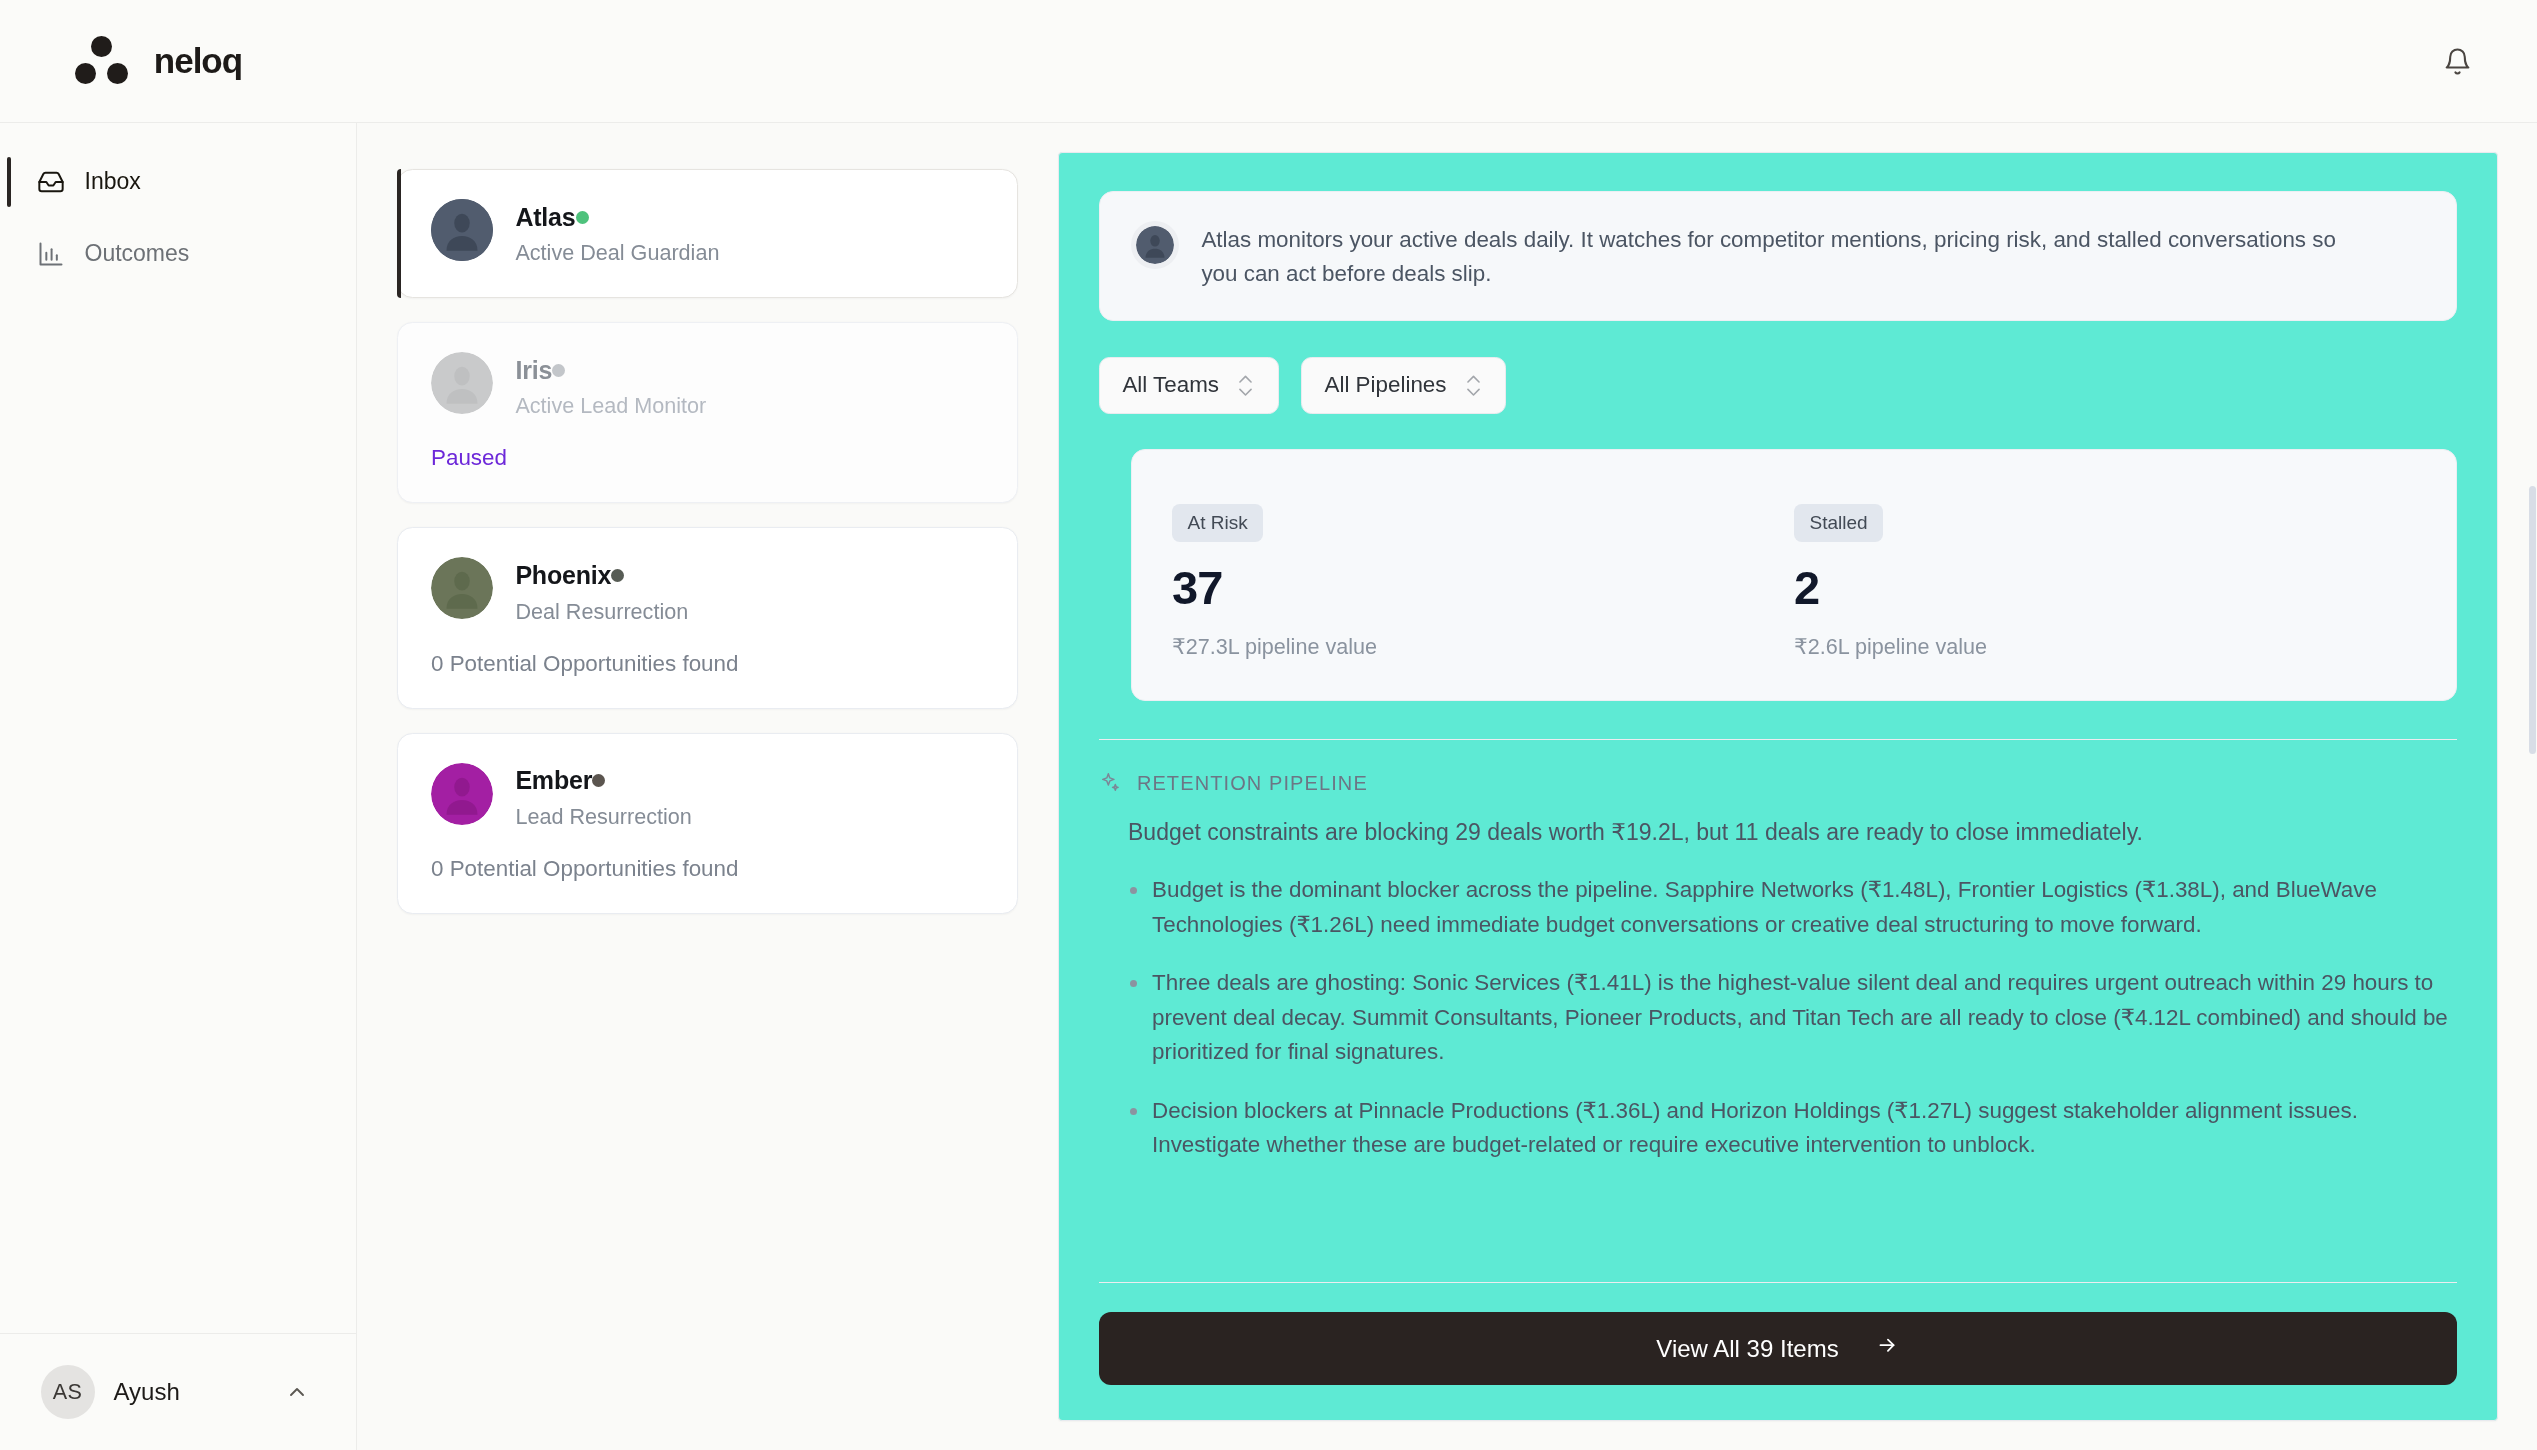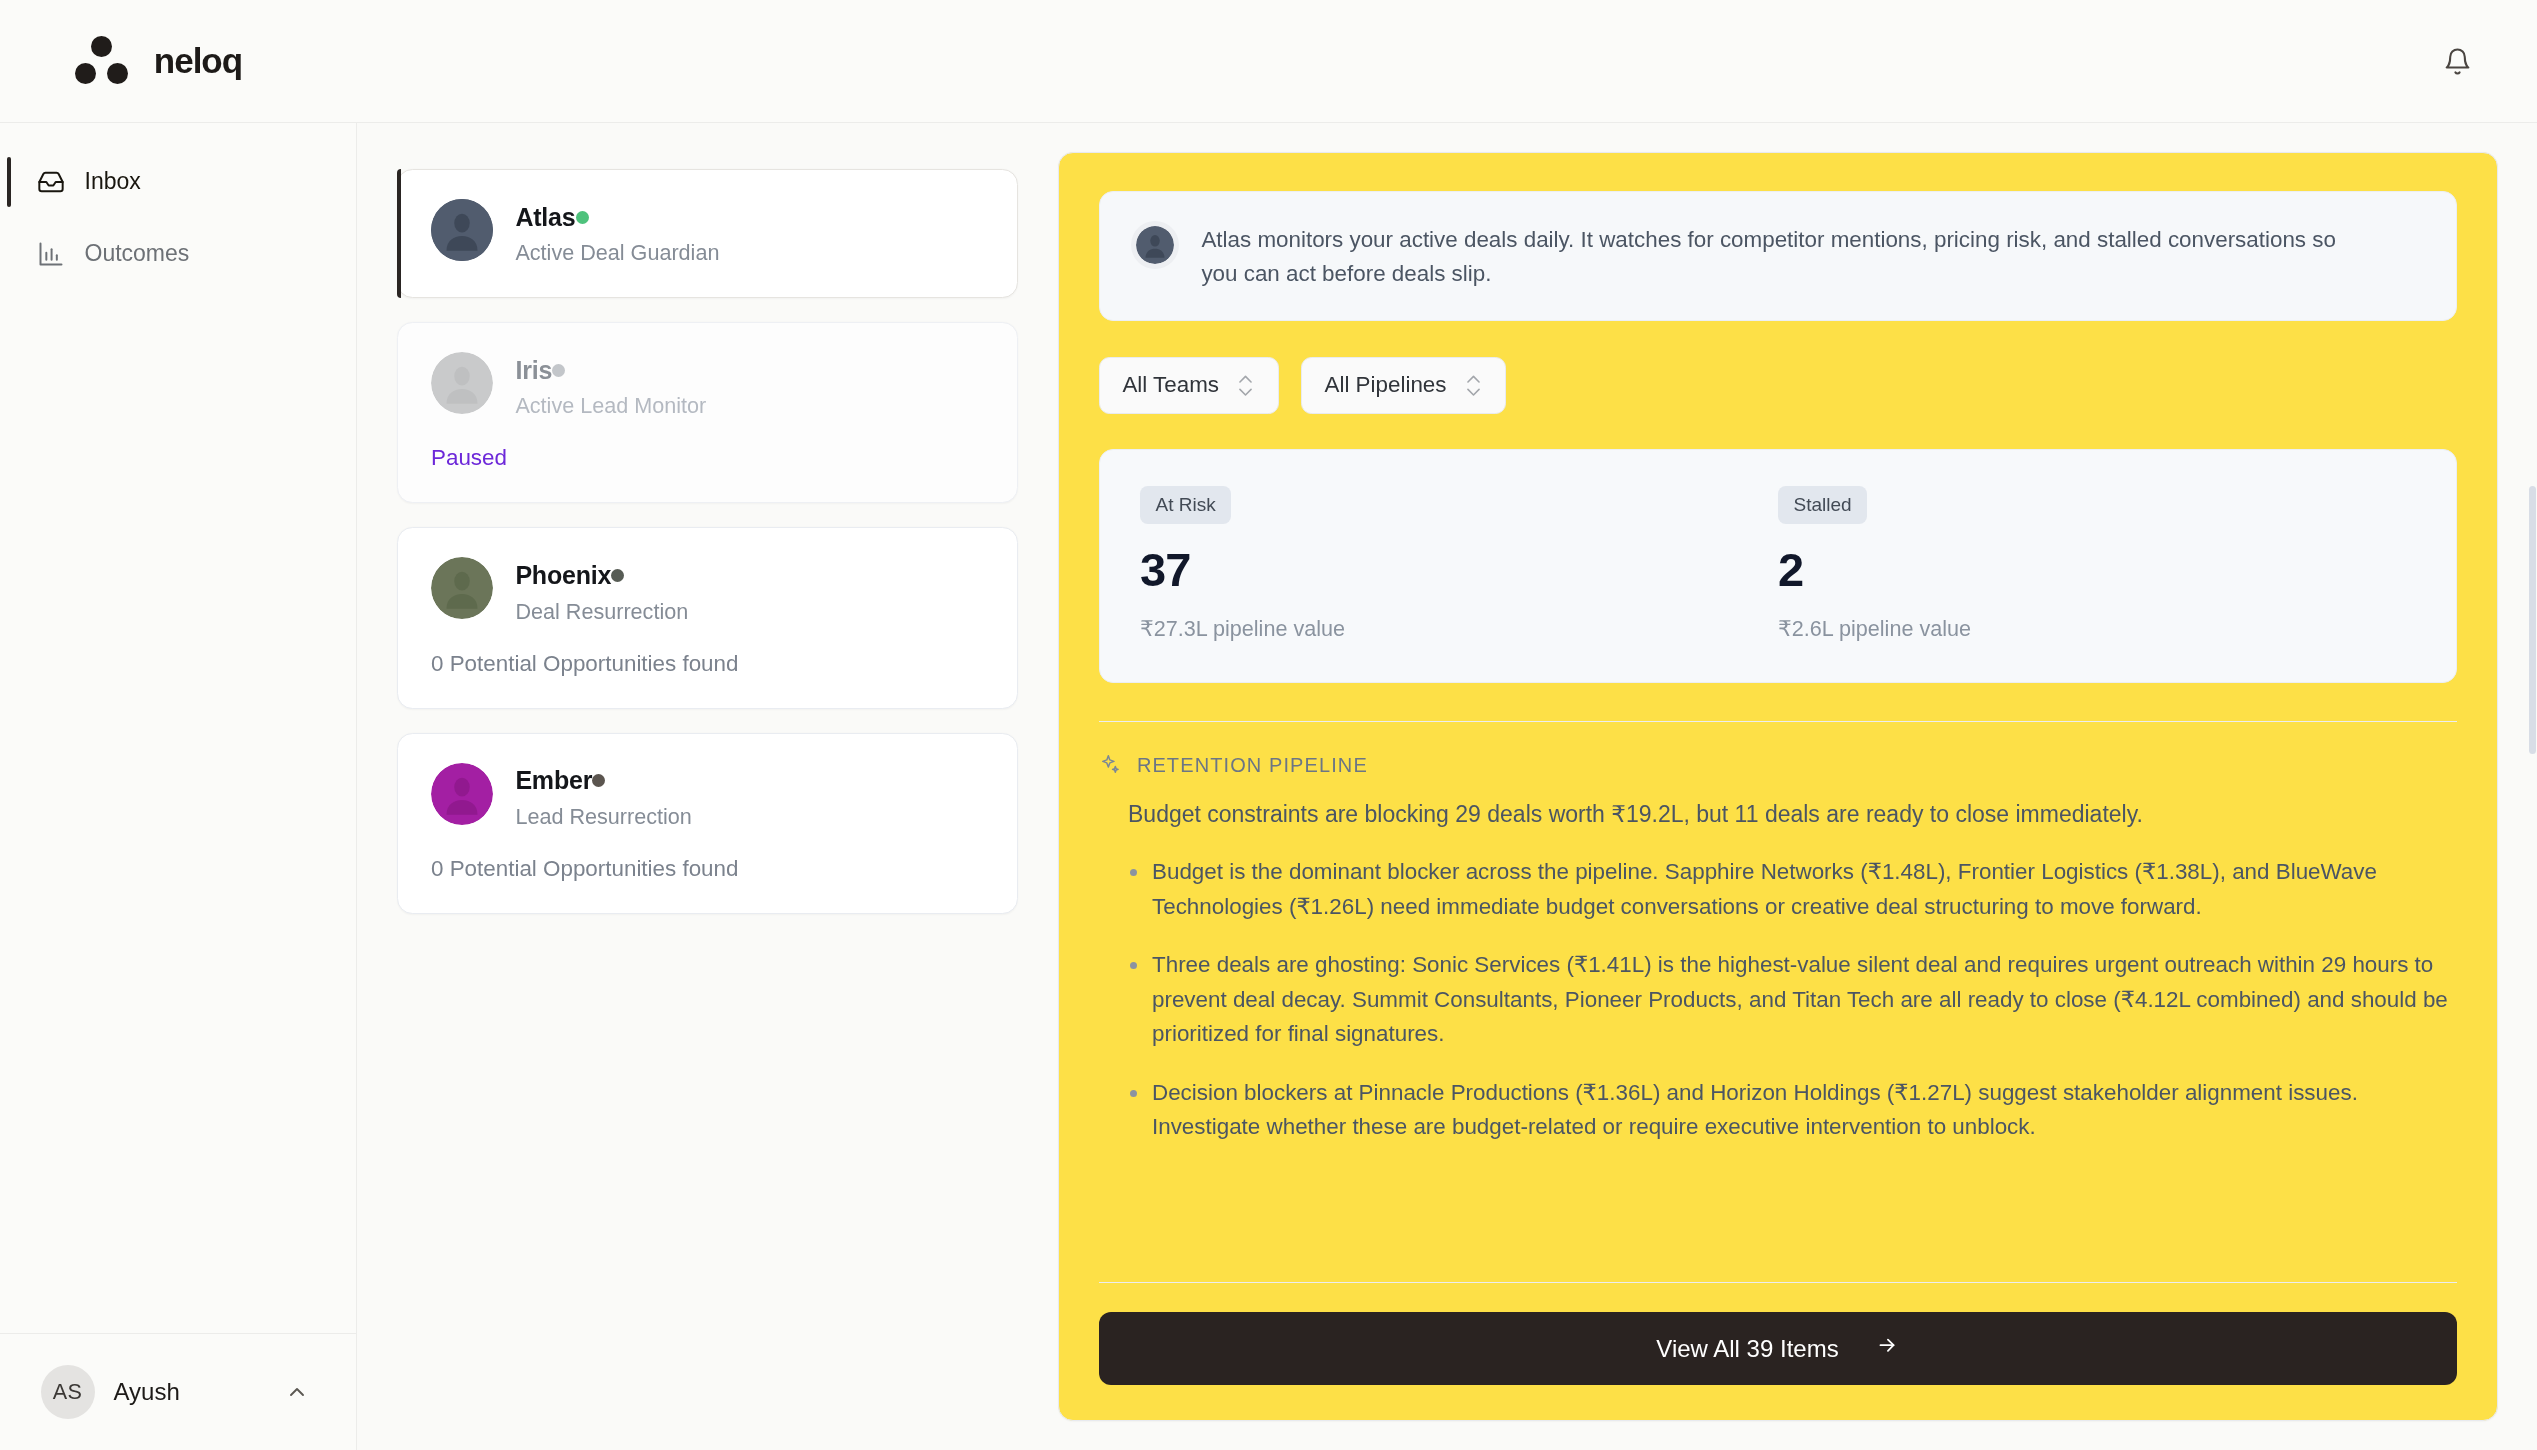--- a/index.html
+++ b/index.html
@@ -98,21 +98,21 @@
   .status-dot { width: 13px; height: 13px; border-radius: 50%; display: block; }
   .agent-role { font-size: 21.6px; color: #858c96; margin-top: 8.6px; }
   .agent-role.dim { color: #b4b9c1; }
   .agent-stat { font-size: 22.4px; color: #7b828d; margin-top: 26px; }
   .agent-stat.dim { color: #6d28d9; }
   .agent-stat b { color: #14161a; font-weight: 700; }
 
   
   .detail-col { flex: 1; min-width: 0; padding-bottom: 29px; }
   .detail-card {
-    background: #fde047; border: 0.9px solid #e8eaef; border-radius: 15px;
+    background: #5eead4; border: 0.9px solid #e8eaef; border-radius: 4px;
     padding: 38px 40px 35px 40px; height: 100%;
     box-shadow: 0 0.9px 1.7px rgba(16,24,40,.03);
     display: flex; flex-direction: column;
   }
   .intro-banner {
     background: #f6f8fa; border: 0.9px solid #eceff3; border-radius: 14px;
     padding: 29px 31px; display: flex; gap: 22.4px; align-items: flex-start;
   }
   .intro-avatar {
     width: 48px; height: 48px; flex: 0 0 48px; border-radius: 50%;
@@ -124,21 +124,21 @@
   .filters { display: flex; gap: 22.4px; margin-top: 36px; }
   .filter-btn {
     display: inline-flex; align-items: center; gap: 17.3px;
     background: #fafafa; border: 0.9px solid #e9ebef; border-radius: 10.4px;
     padding: 14.7px 22.4px; font-size: 22.4px; color: #30343a;
   }
   .chev-updown { display: flex; flex-direction: column; gap: 2.6px; opacity: .55; }
 
   .stats-card {
     margin-top: 35px; background: #f7f9fb; border: 0.9px solid #eceff3;
-    border-radius: 14px; padding: 36px 40px 40px 40px; display: flex;
+    border-radius: 14px; padding: 54px 40px 40px 40px; display: flex; margin-left: 32px;
   }
   .stat-block { width: 665px; }
   .stat-badge {
     display: inline-block; background: #e2e7ee; color: #424a55;
     border-radius: 7.8px; padding: 7.8px 15.5px; font-size: 19px;
   }
   .stat-value { font-size: 47px; font-weight: 700; color: #11182a; margin-top: 22.4px; letter-spacing: -0.9px; line-height: 1; }
   .stat-sub { font-size: 21.6px; color: #8a939f; margin-top: 22.4px; }
 
   .section { margin-top: 38px; border-top: 0.9px solid #ecedf0; padding-top: 31px; }

